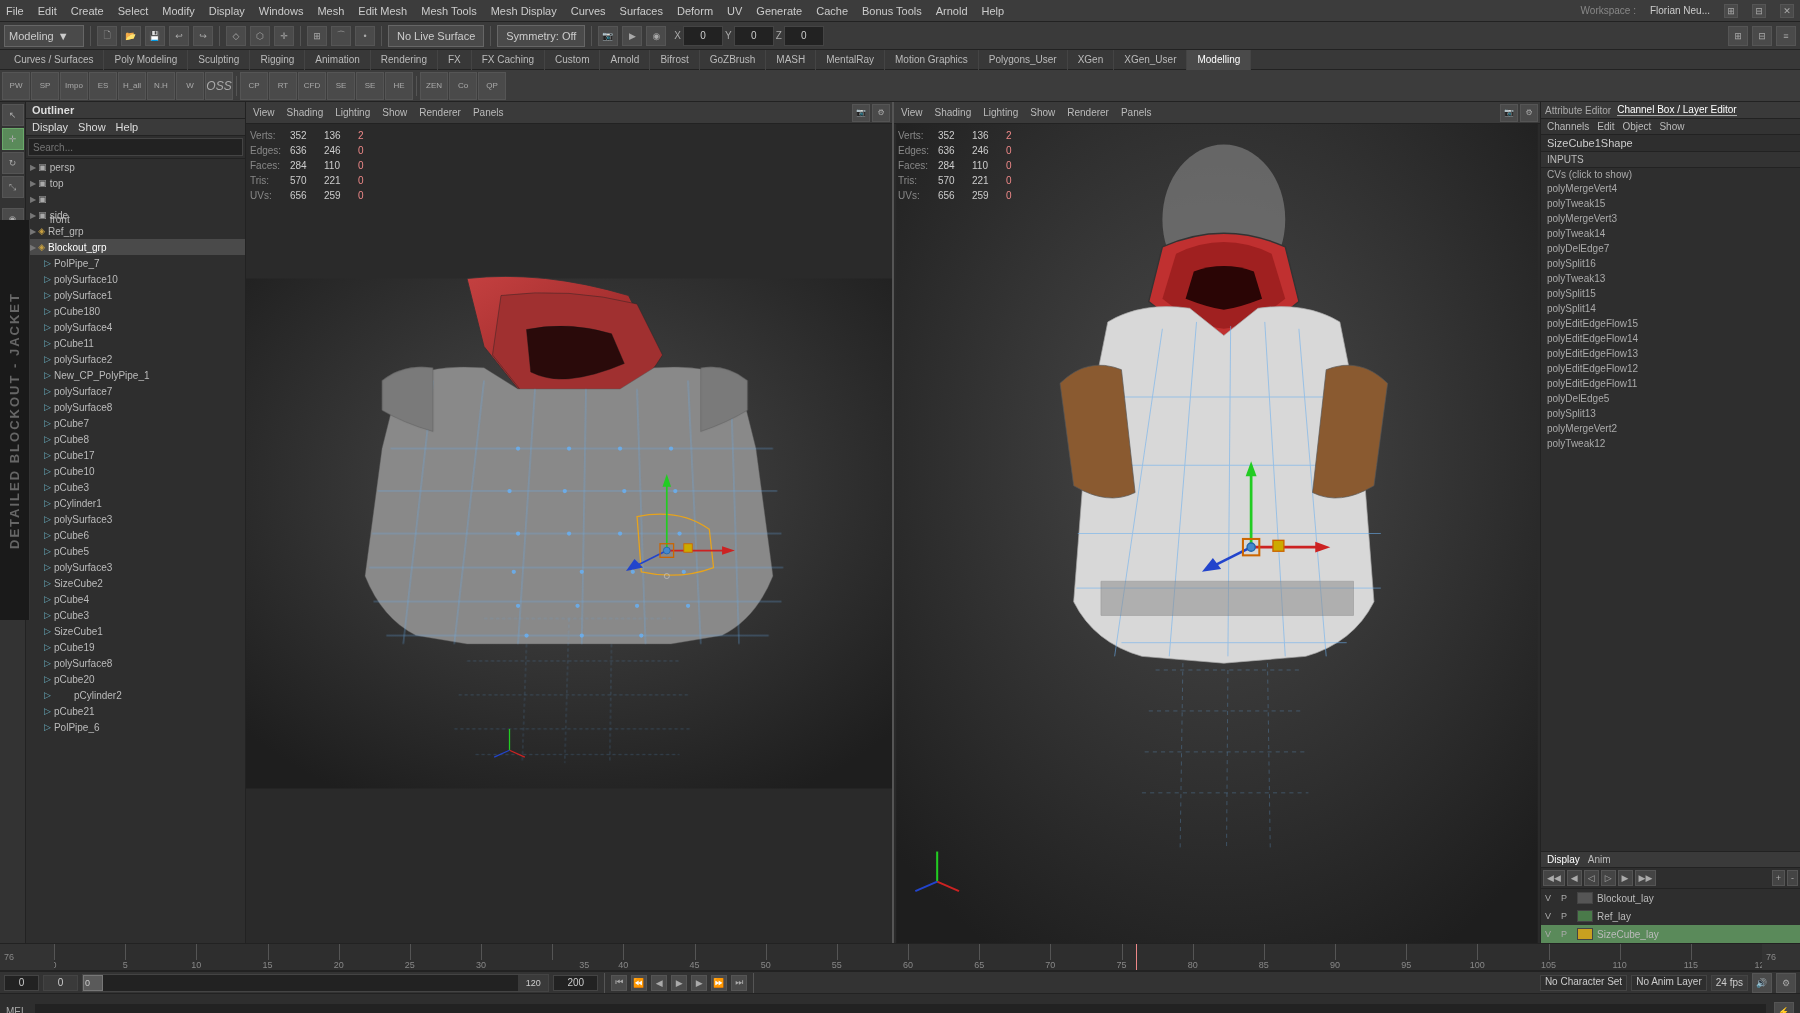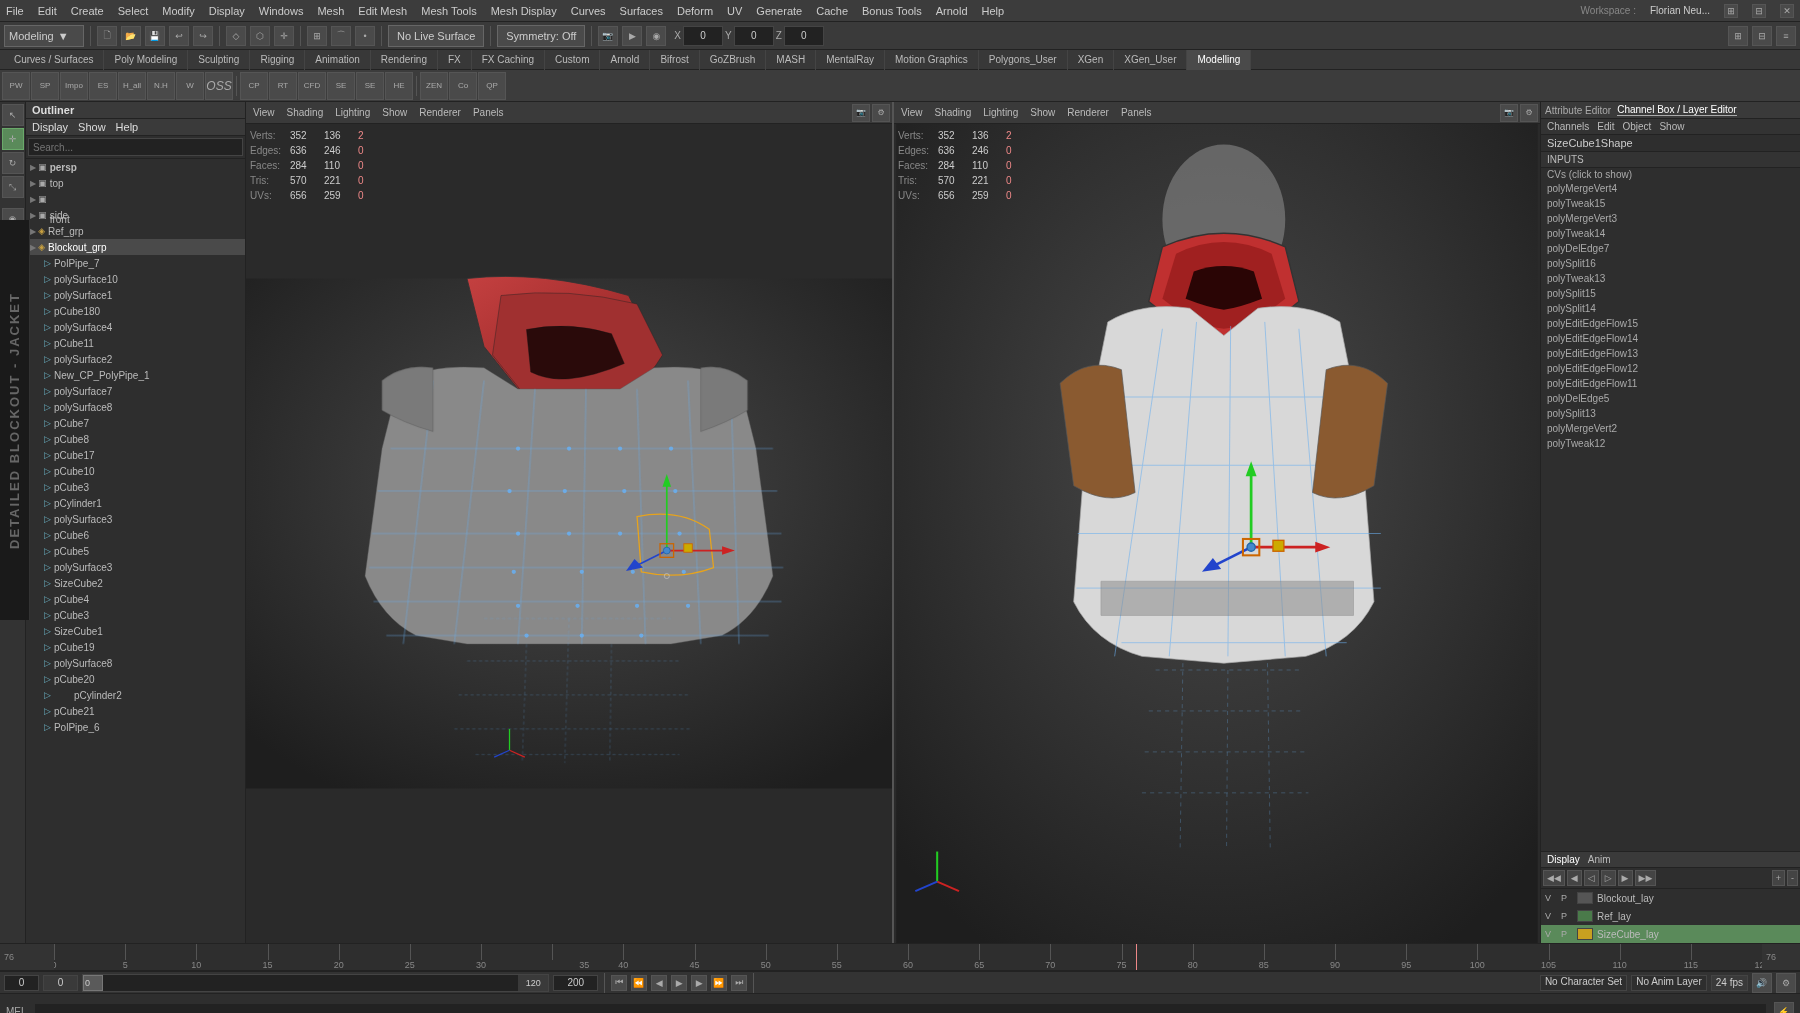--- a/index.html
+++ b/index.html
@@ -741,21 +741,21 @@
     </div>
     <div id="outliner-search">
       <input type="text" style="width: 100%; background: rgb(34, 34, 34); border: 1px solid rgb(68, 68, 68); color: rgb(204, 204, 204); font-size: 10px; padding: 2px 4px; height: 18px;" placeholder="Search...">
     </div>
     <div class="outliner-scroll-container">
 
       <div id="tree-content">
           <div class="tree-item" style="padding-left: 4px;">
       <span style="font-size:8px;margin-right:2px;color:#777;">▶</span>
       <span style="color:#aaa;font-size:9px;margin-right:3px;">▣</span>
-      <span style="font-size:10px;font-weight:bold;">persp</span>
+      <span style="font-size:10px;">persp</span>
     </div>
           <div class="tree-item" style="padding-left: 4px;">
       <span style="font-size:8px;margin-right:2px;color:#777;">▶</span>
       <span style="color:#aaa;font-size:9px;margin-right:3px;">▣</span>
       <span style="font-size:10px;">top</span>
     </div>
           <div class="tree-item" style="padding-left: 4px;">
       <span style="font-size:8px;margin-right:2px;color:#777;">▶</span>
       <span style="color:#aaa;font-size:9px;margin-right:3px;">▣</span>
       <span style="font-size:10px;margin-top:40px;">front</span>

